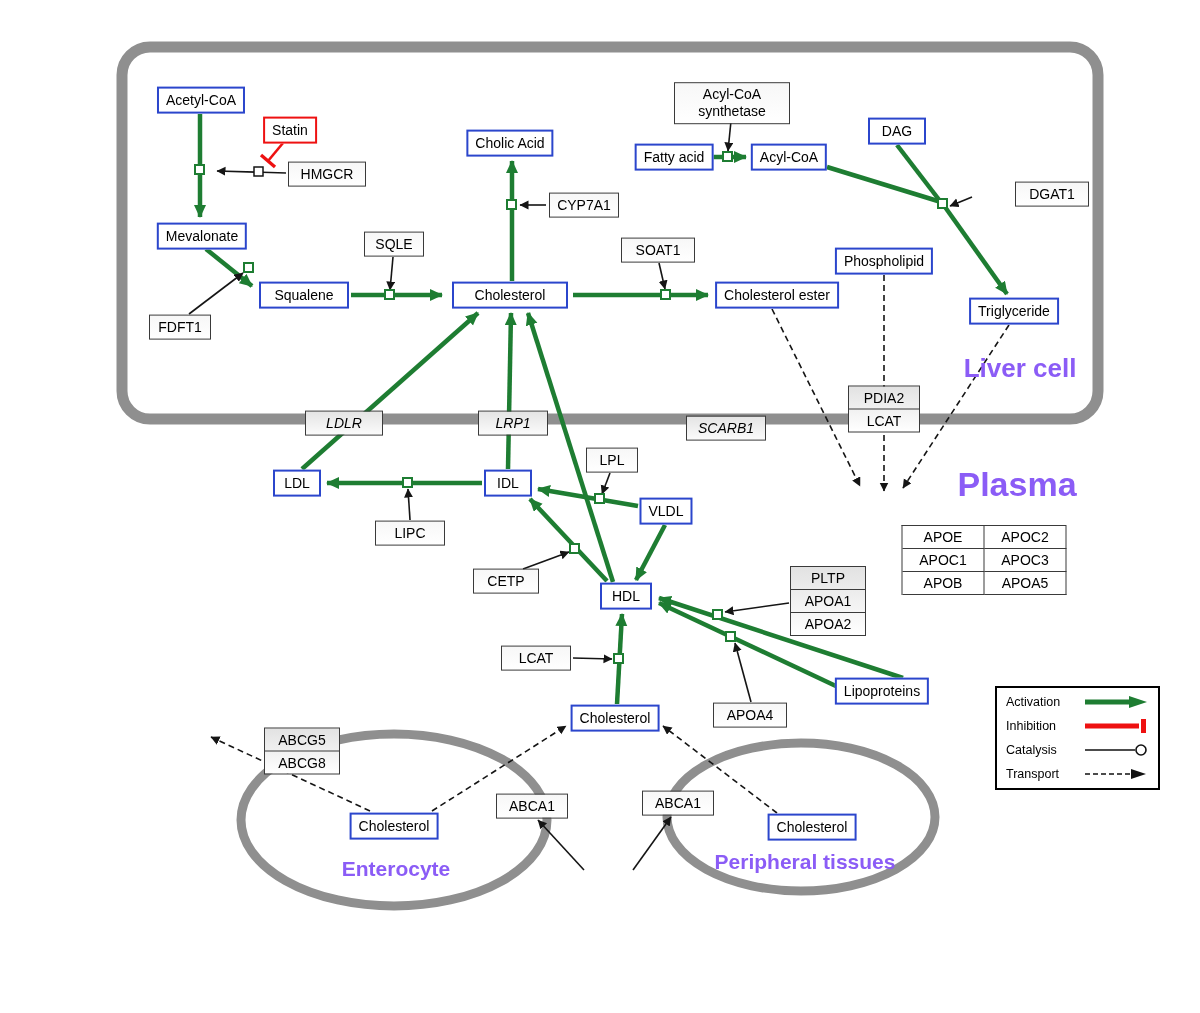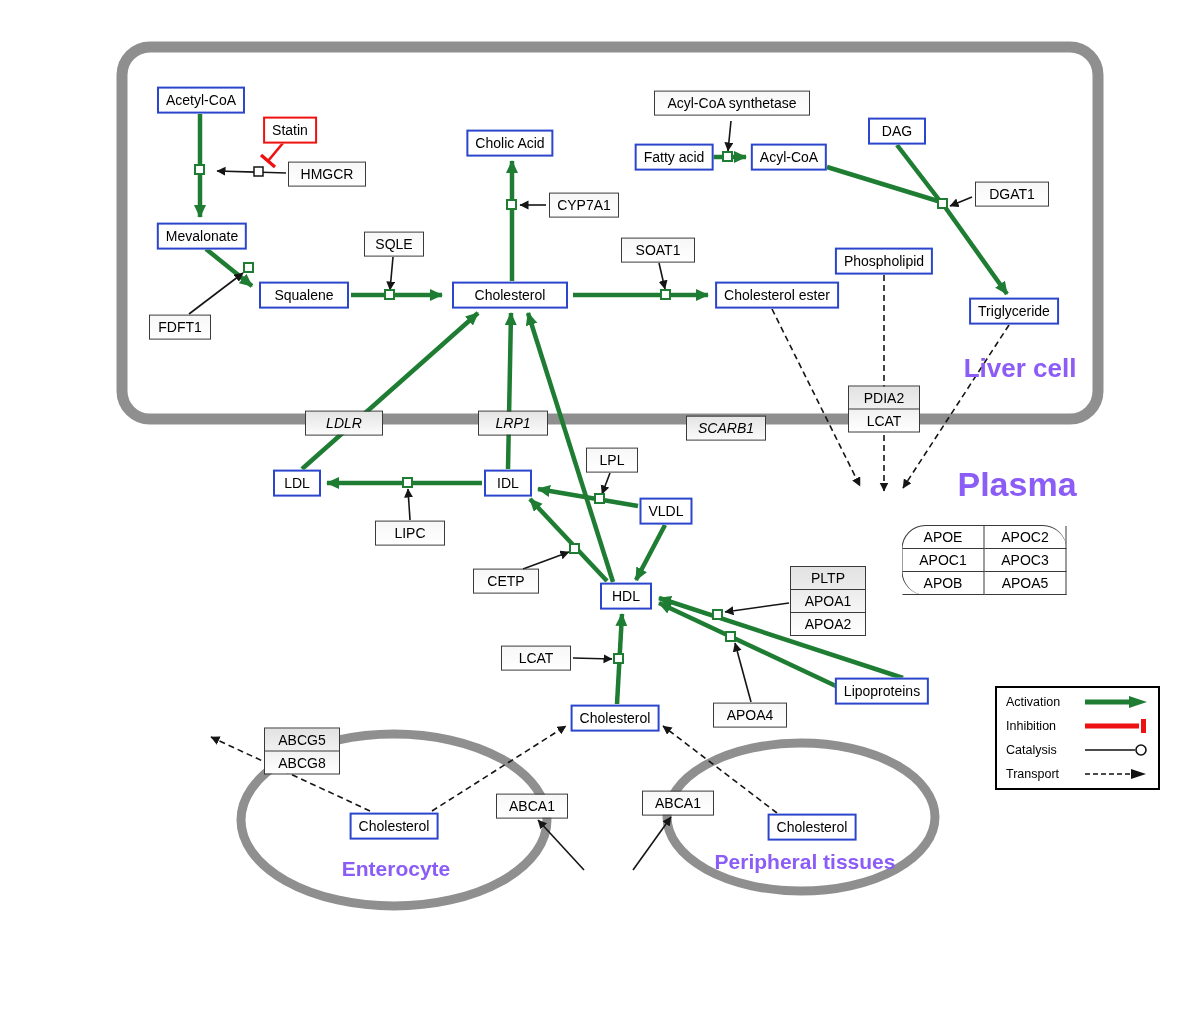--- a/index.html
+++ b/index.html
@@ -25,21 +25,21 @@
   .met{border:2px solid var(--metabolite);}
   .enz{border:1px solid var(--enzyme_border);background:linear-gradient(180deg,#f7f7f7,#ffffff);}
   .membrane{border:1px solid var(--enzyme_border);background:linear-gradient(180deg,#e4e4e4,#fbfbfb);font-style:italic;}
   .red{border:2px solid var(--inhibition);}
   .stack{position:absolute;transform:translate(-50%,-50%);border:1px solid var(--enzyme_border);
          background:linear-gradient(180deg,#e2e2e2,#ffffff);text-align:center;font-size:14px;}
   .stack .srow{padding:3px 9px;border-top:1px solid var(--enzyme_border);white-space:nowrap;}
   .stack .srow:first-child{border-top:none;}
   .apotable{position:absolute;transform:translate(-50%,-50%);display:grid;
             grid-template-columns:82px 82px;background:#fff;font-size:14px;text-align:center;
-            border-top:1px solid var(--enzyme_border);border-left:1px solid var(--enzyme_border);border-radius:24px;}
+            border-top:1px solid var(--enzyme_border);border-left:1px solid var(--enzyme_border);}
   .apotable .cell{padding:3px 4px;border-right:1px solid var(--enzyme_border);
                   border-bottom:1px solid var(--enzyme_border);white-space:nowrap;}
   .complabel{position:absolute;transform:translate(-50%,-50%);color:#8b5cf6;font-weight:bold;white-space:nowrap;}
   .legend{position:absolute;left:995px;top:686px;width:165px;height:104px;border:2px solid #000;
           background:#fff;display:flex;flex-direction:column;justify-content:space-between;padding:7px 9px;}
   .lrow{display:flex;align-items:center;justify-content:space-between;}
   .llabel{font-size:12.5px;color:#000;}
 </style>
 </head>
 <body>
@@ -139,25 +139,25 @@
   <div class="node enz" style="left:327px;top:174px;min-width:78px">HMGCR</div>
   <div class="node met" style="left:202px;top:236px">Mevalonate</div>
   <div class="node enz" style="left:180px;top:327px;min-width:62px">FDFT1</div>
   <div class="node met" style="left:304px;top:295px;min-width:90px">Squalene</div>
   <div class="node enz" style="left:394px;top:244px;min-width:60px">SQLE</div>
   <div class="node met" style="left:510px;top:295px;min-width:116px">Cholesterol</div>
   <div class="node met" style="left:510px;top:143px">Cholic Acid</div>
   <div class="node enz" style="left:584px;top:205px;min-width:70px">CYP7A1</div>
   <div class="node enz" style="left:658px;top:250px;min-width:74px">SOAT1</div>
   <div class="node met" style="left:777px;top:295px">Cholesterol ester</div>
-  <div class="node enz" style="left:732px;top:103px;width:156px;white-space:normal">Acyl-CoA synthetase</div>
+  <div class="node enz" style="left:732px;top:103px;width:116px;white-space:normal">Acyl-CoA synthetase</div>
   <div class="node met" style="left:674px;top:157px">Fatty acid</div>
   <div class="node met" style="left:789px;top:157px">Acyl-CoA</div>
   <div class="node met" style="left:897px;top:131px;min-width:58px">DAG</div>
-  <div class="node enz" style="left:1012px;top:194px;min-width:74px">DGAT1</div>
+  <div class="node enz" style="left:1052px;top:194px;min-width:74px">DGAT1</div>
   <div class="node met" style="left:884px;top:261px">Phospholipid</div>
   <div class="node met" style="left:1014px;top:311px">Triglyceride</div>
 
   <div class="stack" style="left:884px;top:409px;min-width:72px">
     <div class="srow">PDIA2</div>
     <div class="srow">LCAT</div>
   </div>
 
   <div class="node membrane" style="left:344px;top:423px;min-width:78px">LDLR</div>
   <div class="node membrane" style="left:513px;top:423px;min-width:70px">LRP1</div>

